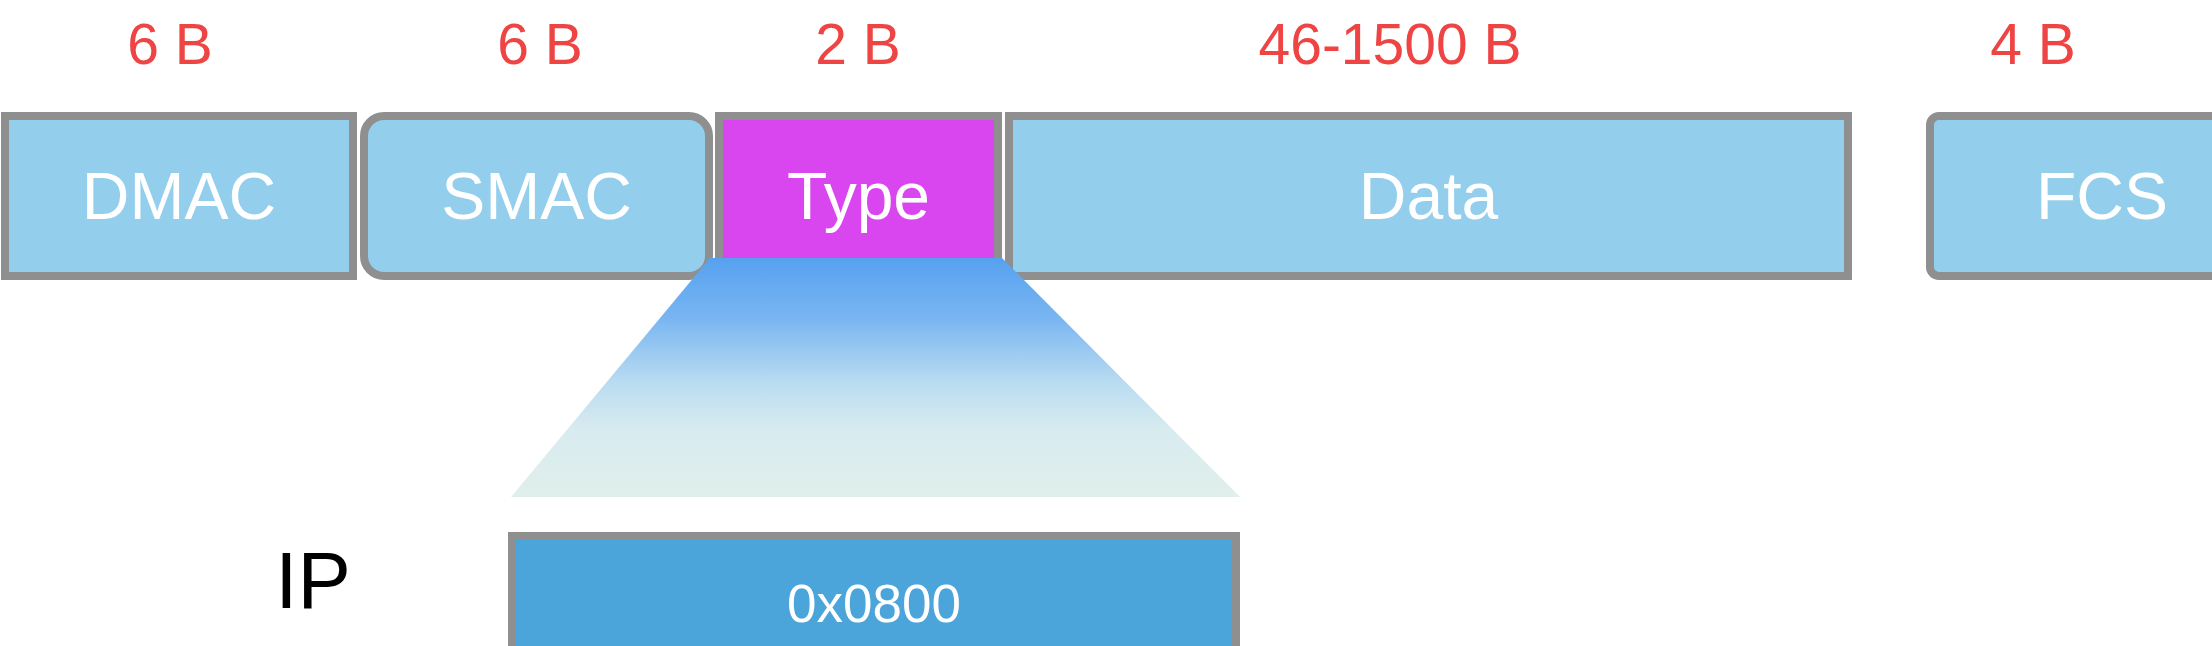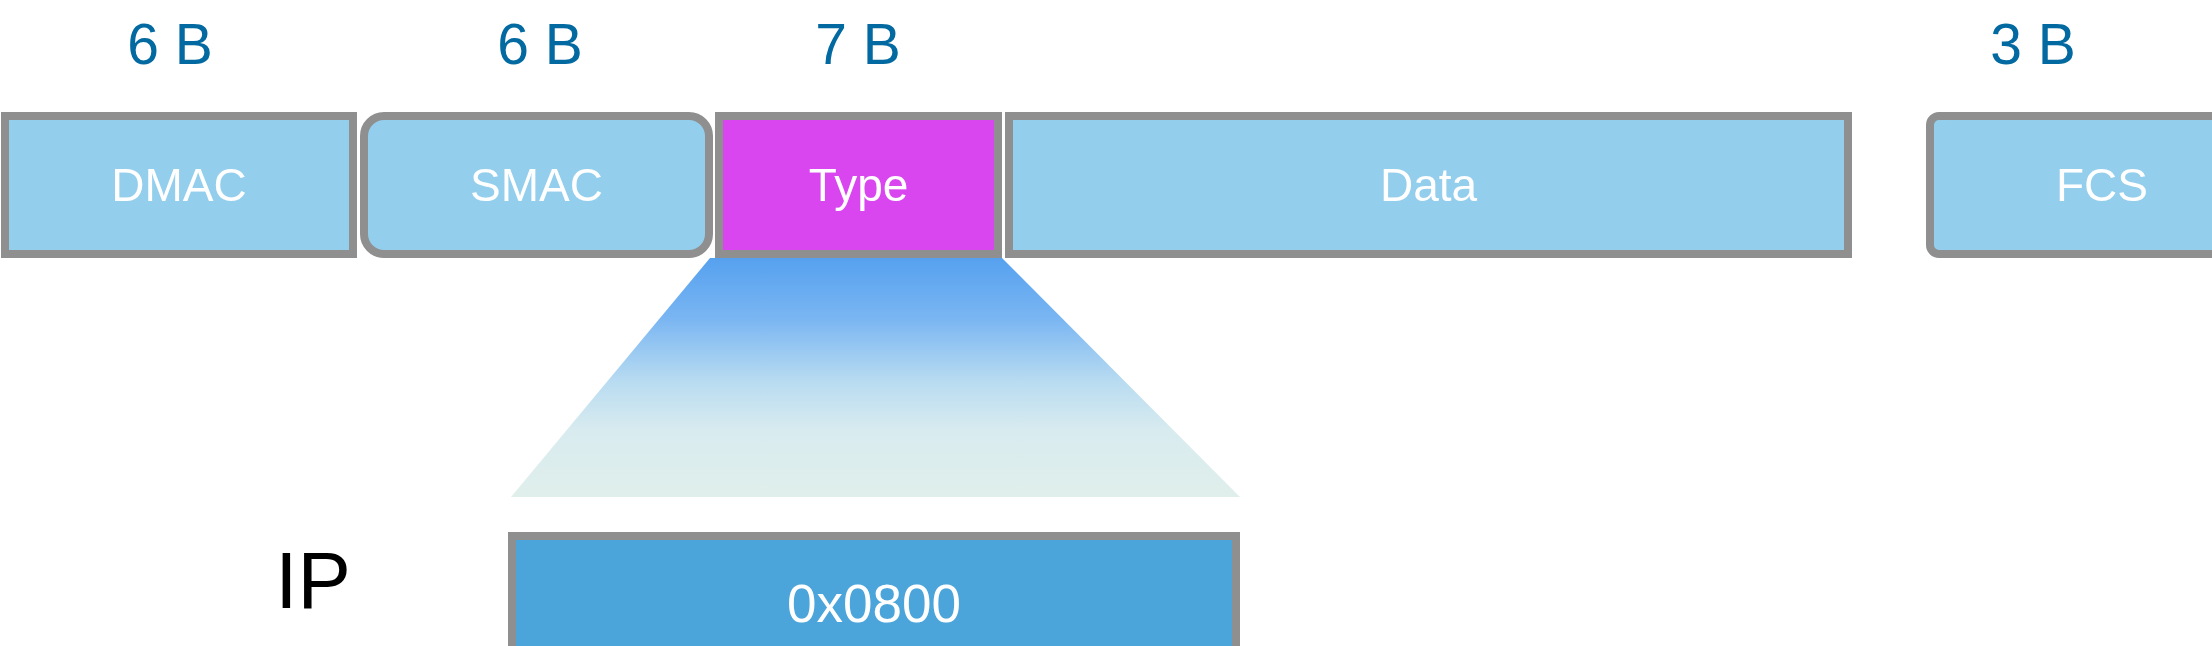--- a/index.html
+++ b/index.html
@@ -16,42 +16,42 @@
     font-family: "Liberation Sans", sans-serif;
   }
 
   
   .size-label {
     position: absolute;
     top: 16px;
     transform: translateX(-50%);
     font-size: 57px;
     line-height: 1.0;
-    color: #0369a1;
+    color: #ef4444;
     white-space: nowrap;
   }
   .l0 { left: 170px; }
   .l1 { left: 540px; }
   .l2 { left: 858px; }
   .l3 { left: 1390px; }
   .l4 { left: 2033px; }
 
   
   .fbox {
     position: absolute;
     top: 112px;
-    height: 146px;
+    height: 168px;
     box-sizing: border-box;
     border: 8px solid #8f8f8f;
     background: #93ceed;
     display: flex;
     align-items: center;
     justify-content: center;
     color: #ffffff;
-    font-size: 46px;
+    font-size: 66px;
     line-height: 1;
   }
   .f0 { left: 1px;    width: 356px; }
   .f1 { left: 360px;  width: 353px; border-radius: 24px; }
   .f2 { left: 715px;  width: 287px; background: #d946ef; }
   .f3 { left: 1005px; width: 847px; align-items: center; }
   .f4 { left: 1926px; width: 352px; border-radius: 13px; }
 
   
   .funnel {
@@ -100,22 +100,23 @@
     margin-left: 28px;
   }
 </style>
 </head>
 <body>
 
 <div class="canvas">
 
   <div class="size-label l0">6 B</div>
   <div class="size-label l1">6 B</div>
-  <div class="size-label l2">7 B</div>
-  <div class="size-label l4">3 B</div>
+  <div class="size-label l2">2 B</div>
+  <div class="size-label l3">46-1500 B</div>
+  <div class="size-label l4">4 B</div>
 
   <div class="fbox f0">
     <span>DMAC</span>
   </div>
   <div class="fbox f1">
     <span>SMAC</span>
   </div>
   <div class="fbox f2">
     <span>Type</span>
   </div>

